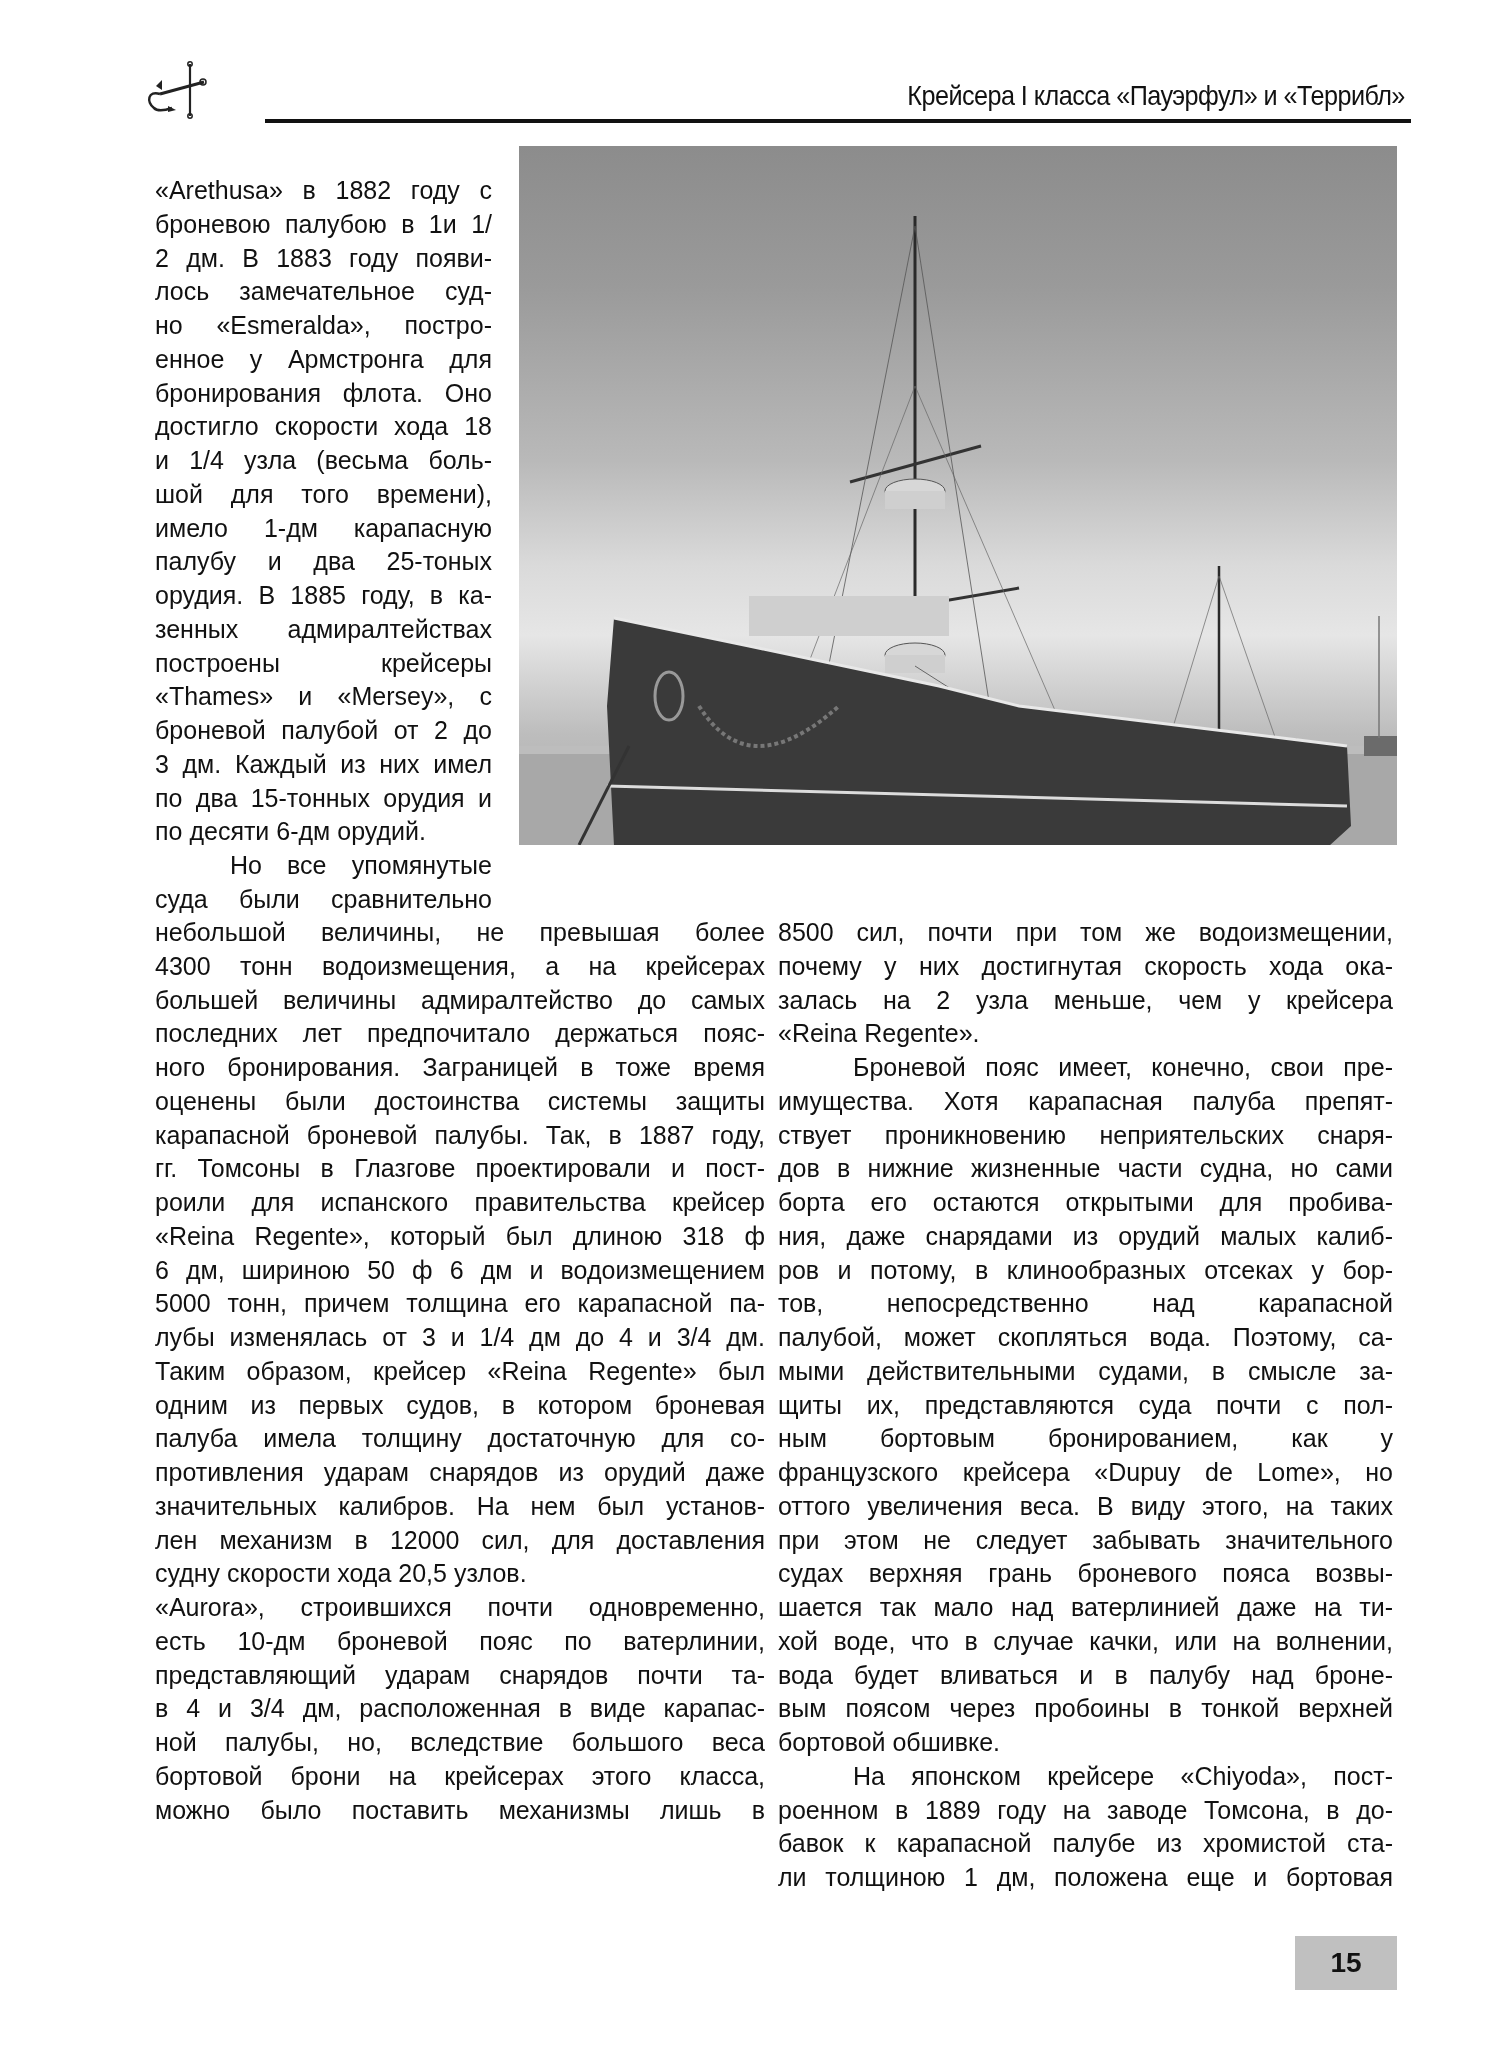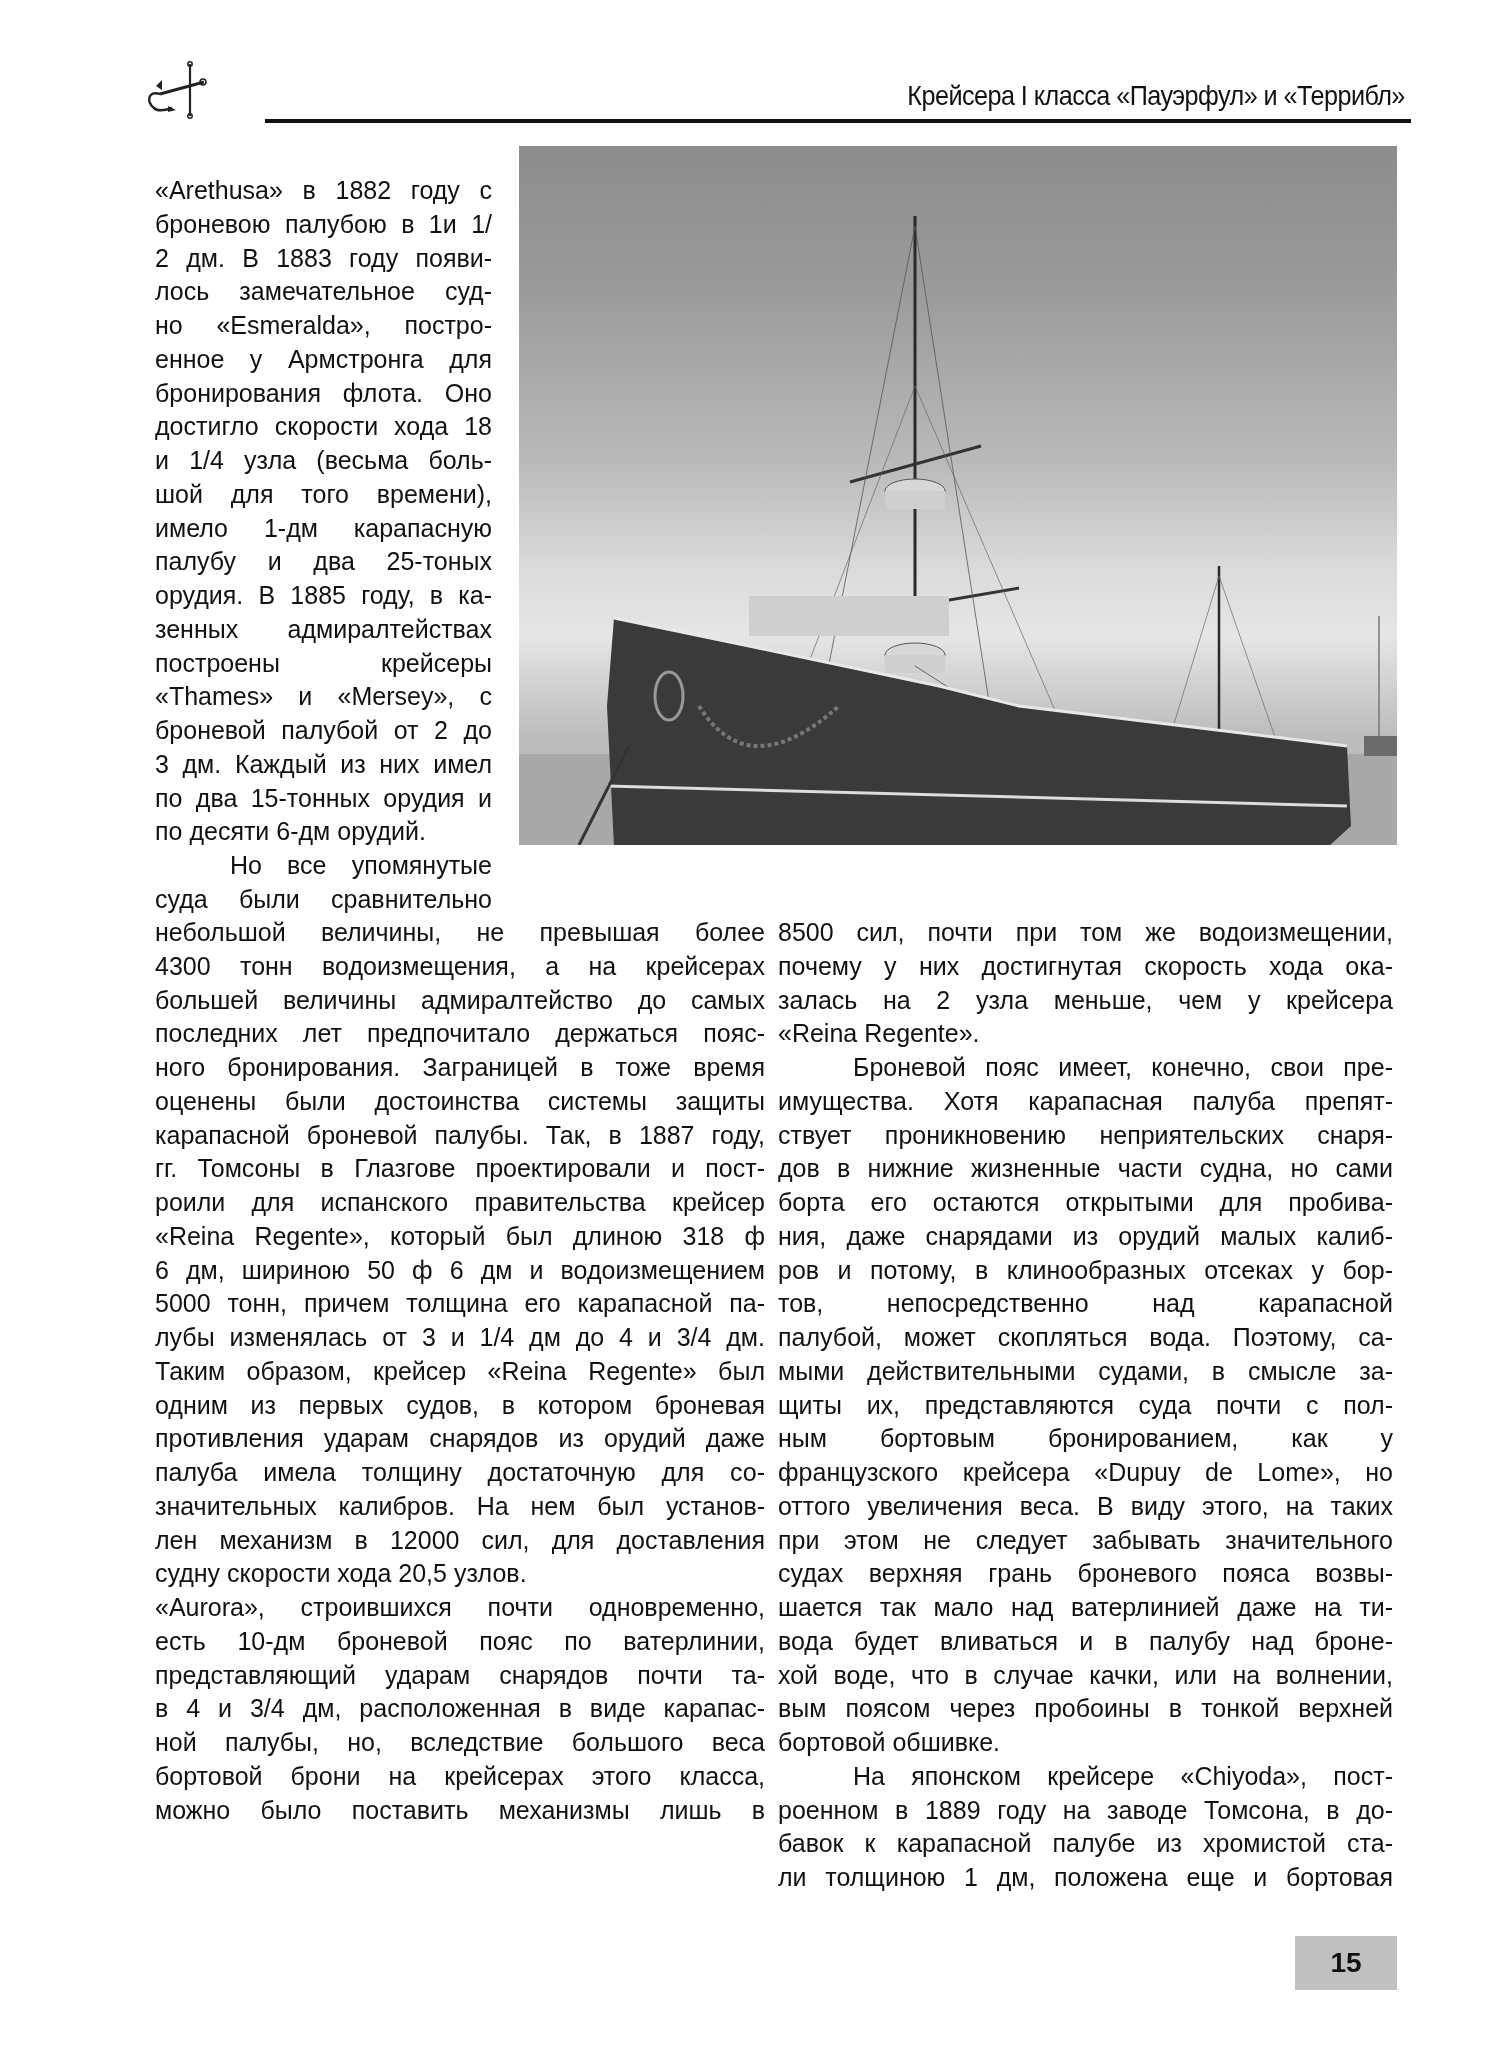--- a/index.html
+++ b/index.html
@@ -126,22 +126,22 @@
     <span class="ln">оценены были достоинства системы защиты</span>
     <span class="ln">карапасной броневой палубы. Так, в 1887 году,</span>
     <span class="ln">гг. Томсоны в Глазгове проектировали и пост-</span>
     <span class="ln">роили для испанского правительства крейсер</span>
     <span class="ln">«Reina Regente», который был длиною 318 ф</span>
     <span class="ln">6 дм, шириною 50 ф 6 дм и водоизмещением</span>
     <span class="ln">5000 тонн, причем толщина его карапасной па-</span>
     <span class="ln">лубы изменялась от 3 и 1/4 дм до 4 и 3/4 дм.</span>
     <span class="ln">Таким образом, крейсер «Reina Regente» был</span>
     <span class="ln">одним из первых судов, в котором броневая</span>
+    <span class="ln">палуба имела толщину достаточную для со-</span>
     <span class="ln">противления ударам снарядов из орудий даже</span>
-    <span class="ln">палуба имела толщину достаточную для со-</span>
     <span class="ln">значительных калибров. На нем был установ-</span>
     <span class="ln">лен механизм в 12000 сил, для доставления</span>
     <span class="ln last">судну скорости хода 20,5 узлов.</span>
     <span class="ln">«Aurora», строившихся почти одновременно,</span>
     <span class="ln">есть 10-дм броневой пояс по ватерлинии,</span>
     <span class="ln">представляющий ударам снарядов почти та-</span>
     <span class="ln">в 4 и 3/4 дм, расположенная в виде карапас-</span>
     <span class="ln">ной палубы, но, вследствие большого веса</span>
     <span class="ln">бортовой брони на крейсерах этого класса,</span>
     <span class="ln">можно было поставить механизмы лишь в</span>
@@ -161,22 +161,22 @@
     <span class="ln">тов, непосредственно над карапасной</span>
     <span class="ln">палубой, может скопляться вода. Поэтому, са-</span>
     <span class="ln">мыми действительными судами, в смысле за-</span>
     <span class="ln">щиты их, представляются суда почти с пол-</span>
     <span class="ln">ным бортовым бронированием, как у</span>
     <span class="ln">французского крейсера «Dupuy de Lome», но</span>
     <span class="ln">оттого увеличения веса. В виду этого, на таких</span>
     <span class="ln">при этом не следует забывать значительного</span>
     <span class="ln">судах верхняя грань броневого пояса возвы-</span>
     <span class="ln">шается так мало над ватерлинией даже на ти-</span>
+    <span class="ln">хой воде, что в случае качки, или на волнении,</span>
     <span class="ln">вода будет вливаться и в палубу над броне-</span>
-    <span class="ln">хой воде, что в случае качки, или на волнении,</span>
     <span class="ln">вым поясом через пробоины в тонкой верхней</span>
     <span class="ln last">бортовой обшивке.</span>
     <span class="ln indent">На японском крейсере «Chiyoda», пост-</span>
     <span class="ln">роенном в 1889 году на заводе Томсона, в до-</span>
     <span class="ln">бавок к карапасной палубе из хромистой ста-</span>
     <span class="ln">ли толщиною 1 дм, положена еще и бортовая</span>
   </div>
 
 <div class="page-num">15</div>
 

